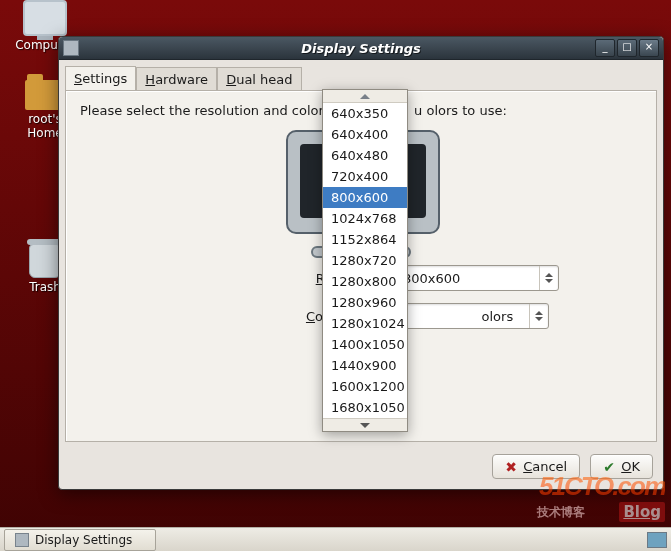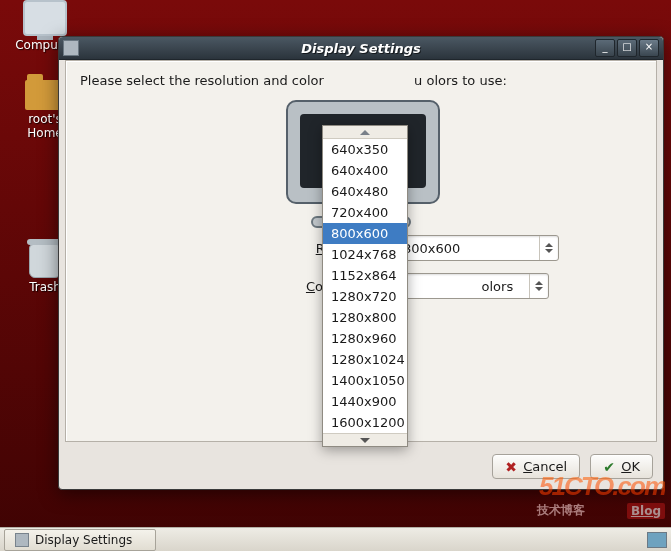--- a/index.html
+++ b/index.html
@@ -51,41 +51,41 @@
 .combo .arrow::before{content:"";border-left:4px solid transparent;border-right:4px solid transparent;border-bottom:4px solid #555;}
 .combo .arrow::after{content:"";border-left:4px solid transparent;border-right:4px solid transparent;border-top:4px solid #555;}
 
 .btnbar{display:flex;justify-content:flex-end;gap:10px;padding:6px 10px 10px;}
 .btn{display:flex;align-items:center;gap:4px;padding:4px 12px;border:1px solid #a6a29a;border-radius:4px;background:linear-gradient(#fdfdfc,#e7e3db);cursor:pointer;box-shadow:0 1px 0 #fff inset;}
 .btn .ico-cancel{width:14px;height:14px;color:#b02121;font-weight:bold;font-size:14px;line-height:14px;}
 .btn .ico-ok{width:14px;height:14px;color:#2c7a2c;font-weight:bold;font-size:14px;line-height:14px;}
 .btn .u{text-decoration:underline;}
 
 
-.popup{position:absolute;left:322px;top:89px;width:84px;background:#fff;border:1px solid #8f8b82;box-shadow:0 3px 12px rgba(0,0,0,.35);z-index:50;font-size:13px;margin-top:36px;}
+.popup{position:absolute;left:322px;top:89px;width:84px;background:#fff;border:1px solid #8f8b82;box-shadow:0 3px 12px rgba(0,0,0,.35);z-index:50;font-size:13px;}
 .popup .scrollbtn{height:12px;background:#efece5;border-bottom:1px solid #cfcbc1;display:flex;align-items:center;justify-content:center;cursor:pointer;}
 .popup .scrollbtn.bottom{border-bottom:none;border-top:1px solid #cfcbc1;}
 .popup .scrollbtn::before{content:"";border-left:5px solid transparent;border-right:5px solid transparent;}
 .popup .scrollbtn.top::before{border-bottom:5px solid #798089;}
 .popup .scrollbtn.bottom::before{border-top:5px solid #555;}
 .popup .item{padding:3px 8px;cursor:pointer;white-space:nowrap;}
 .popup .item.sel{background:#3e7cc3;color:#fff;}
 
 
 .taskbar{position:absolute;left:0;bottom:0;right:0;height:23px;background:linear-gradient(#eeece5,#d9d5cb);border-top:1px solid #b5b0a6;display:flex;align-items:center;padding:0 4px;gap:4px;font-size:12px;}
 .taskbtn{display:flex;align-items:center;gap:6px;padding:1px 10px;height:18px;border:1px solid #a7a399;border-radius:2px;background:linear-gradient(#f4f2eb,#e1ddd2);cursor:pointer;min-width:130px;}
 .task-icon{width:12px;height:12px;background:#aeb8c0;border:1px solid #78838c;}
 .tray{margin-left:auto;display:flex;align-items:center;gap:6px;}
 .tray .sq{width:18px;height:14px;border:1px solid #6b7985;background:#6ea2bf;}
 
 
 .wm{position:absolute;right:6px;bottom:30px;width:128px;height:50px;pointer-events:none;opacity:.55;text-align:right;}
 .wm .l1{font-family:Arial,sans-serif;font-style:italic;font-weight:900;font-size:26px;letter-spacing:-2px;background:linear-gradient(#ff6a00,#ff2a00);-webkit-background-clip:text;color:transparent;text-align:right;}
 .wm .l2{font-size:12px;color:#ffdede;font-weight:bold;display:flex;justify-content:space-between;align-items:center;gap:6px;}
-.wm .blog{background:#b01616;color:#fff;font-size:12px;padding:1px 4px;border-radius:2px;text-decoration:underline;}
+.wm .blog{background:#b01616;color:#fff;font-size:15px;padding:1px 4px;border-radius:2px;text-decoration:underline;}
 </style>
 </head>
 <body>
 
 <div class="screen">
 
   <div class="desk-icon di-computer">
     <div class="ico-computer"></div>
     <div class="label">Computer</div>
   </div>
@@ -103,20 +103,25 @@
       <div class="title-icon"></div>
       <div class="title-text">Display Settings</div>
       <div class="spacer"></div>
       <div class="wbtns">
         <div class="wbtn">_</div>
         <div class="wbtn">□</div>
         <div class="wbtn close">×</div>
       </div>
     </div>
 
+    <div class="tabs">
+      <div class="tab active"><span class="u">S</span><span>ettings</span></div>
+      <div class="tab"><span class="u">H</span><span>ardware</span></div>
+      <div class="tab"><span class="u">D</span><span>ual head</span></div>
+    </div>
 
     <div class="panel">
       <div class="instr">
         <span>Please select the resolution and color</span>
         <span style="display:inline-block;width:82px;"></span>
         <span>u olors to use:</span>
       </div>
 
       <div class="monitor">
         <div class="screenframe">
@@ -165,20 +170,21 @@
         <div class="item sel">800x600</div>
         <div class="item">1024x768</div>
         <div class="item">1152x864</div>
         <div class="item">1280x720</div>
         <div class="item">1280x800</div>
         <div class="item">1280x960</div>
         <div class="item">1280x1024</div>
         <div class="item">1400x1050</div>
         <div class="item">1440x900</div>
         <div class="item">1600x1200</div>
+        <div class="item">1680x1050</div>
       </div>
     <div class="scrollbtn bottom"></div>
   </div>
 
   <div class="wm">
     <div class="l1">51CTO.com</div>
     <div class="l2">
         <span>技术博客</span>
         <span class="blog">Blog</span>
       </div>

